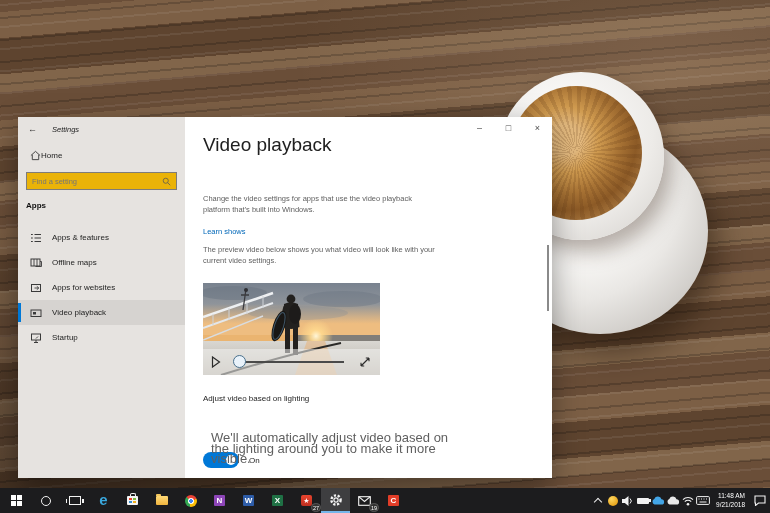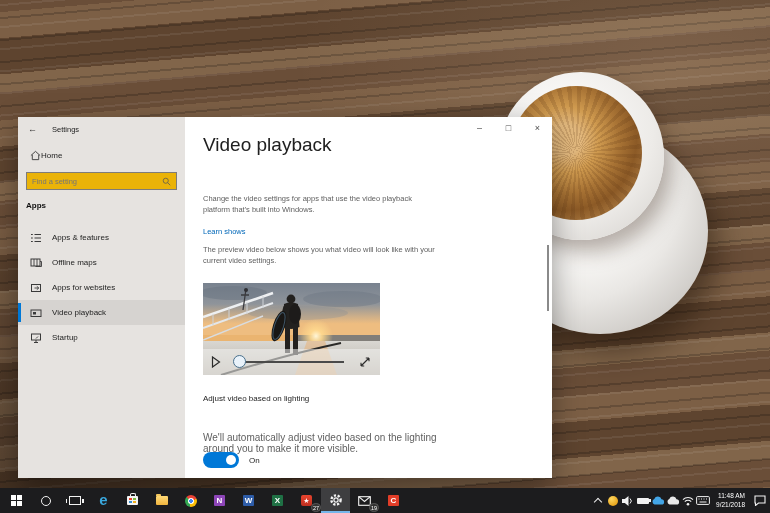--- a/index.html
+++ b/index.html
@@ -27,21 +27,21 @@
       repeating-conic-gradient(from 10deg, rgba(92,52,18,0.18) 0deg 4deg, rgba(0,0,0,0) 4deg 9deg),
       radial-gradient(circle at 42% 40%, #e3b97e 0 14%, #cf9a4f 30%, #a97435 48%, #8c5a26 64%, #a87840 80%, #c28f4c 94%);}
 
   
   .window{position:absolute;left:18px;top:117px;width:534px;height:361px;background:#fff;
     box-shadow:0 10px 28px rgba(0,0,0,0.38);display:flex;font-size:8px;color:#1d1d1d;}
 
   .sidebar{width:167px;flex:none;background:#e6e3e0;position:relative;}
   .sb-top{position:absolute;top:4px;left:0;right:0;height:16px;display:flex;align-items:center;}
   .back-btn{margin-left:10px;width:14px;font-size:9px;color:#333;text-align:left;cursor:default;}
-  .sb-title{margin-left:10px;font-size:7.5px;color:#222;}
+  .sb-title{margin-left:10px;font-size:7.5px;color:#222;font-style:italic;}
   .sb-home{position:absolute;top:28px;left:0;right:0;height:20px;display:flex;align-items:center;}
   .sb-home .ico{margin-left:12px;display:flex;}
   .sb-home .lbl{}
   .sb-search{position:absolute;left:8px;top:55px;width:151px;height:18px;background:#eab308;
     border:1px solid #7f7c78;display:flex;align-items:center;box-sizing:border-box;}
   .sb-search input{flex:1;min-width:0;border:none;outline:none;background:transparent;
     font-family:inherit;font-size:7.5px;color:#444;margin-left:5px;padding:0;}
   .sb-search input::placeholder{color:#767676;}
   .sb-search .mag{margin-right:5px;display:flex;}
   .sb-section{position:absolute;left:8px;top:84px;font-size:8px;font-weight:bold;color:#111;}
@@ -69,21 +69,21 @@
   .track{position:relative;height:2px;background:#4a4a4a;width:108px;margin-left:15px;}
   .thumb{position:absolute;left:-3px;top:-6.5px;width:13px;height:13px;border-radius:50%;
     background:#e9f2fa;border:1.5px solid #49708c;box-sizing:border-box;cursor:pointer;}
   .fs-btn{margin-left:auto;margin-right:9px;display:flex;cursor:pointer;}
 
   .setting-label{position:absolute;left:18px;top:277px;font-size:8px;color:#1d1d1d;}
   .toggle-row{position:absolute;left:18px;top:291px;display:flex;align-items:center;margin-top:44px;}
   .toggle{width:36px;height:16px;border-radius:9px;background:#0078d7;position:relative;cursor:pointer;}
   .knob{position:absolute;right:3px;top:3px;width:10px;height:10px;border-radius:50%;background:#fff;}
   .toggle-state{margin-left:10px;font-size:8px;}
-  .setting-desc{position:absolute;left:18px;top:316px;width:246px;font-size:10px;line-height:10.5px;color:#5f5f5f;}
+  .setting-desc{position:absolute;left:26px;top:316px;width:246px;font-size:13px;line-height:10.5px;color:#5f5f5f;}
   .scrollbar{position:absolute;right:3px;top:128px;width:2px;height:66px;background:#8a8a8a;}
 
   
   .taskbar{position:absolute;left:0;right:0;bottom:0;height:25px;background:#1c1c1e;
     display:flex;align-items:stretch;z-index:5;padding-left:2px;box-sizing:border-box;}
   .tb-cell{width:29px;display:flex;align-items:center;justify-content:center;position:relative;cursor:pointer;}
   .tb-cell.active{background:#3e3e40;border-bottom:2px solid #75b6ea;box-sizing:border-box;}
   .win-logo{width:11px;height:11px;display:grid;grid-template-columns:1fr 1fr;grid-template-rows:1fr 1fr;gap:1px;}
   .win-logo div{background:#fdfdfd;}
   .circ{width:10px;height:10px;border:1.4px solid #f2f2f2;border-radius:50%;box-sizing:border-box;}

